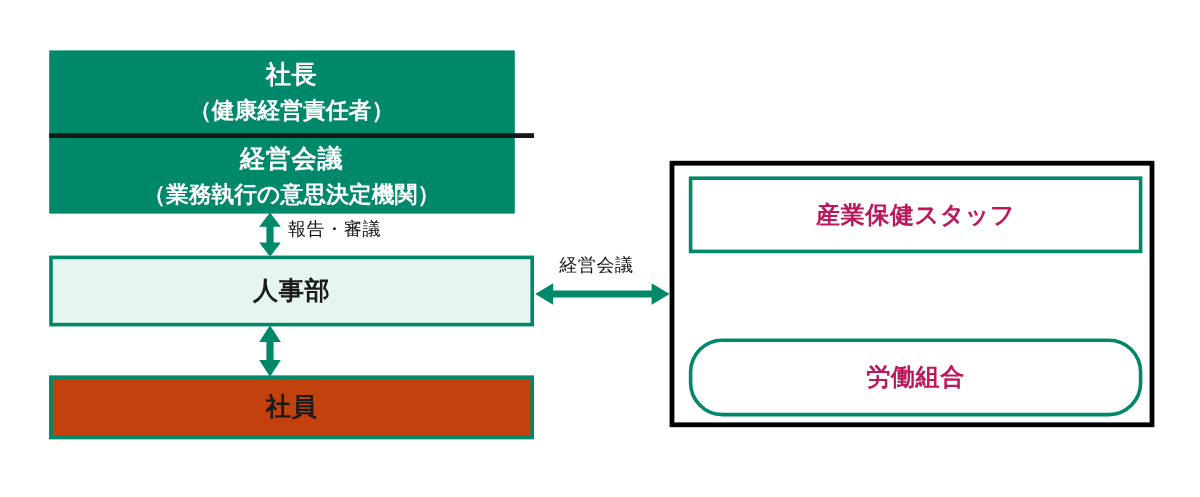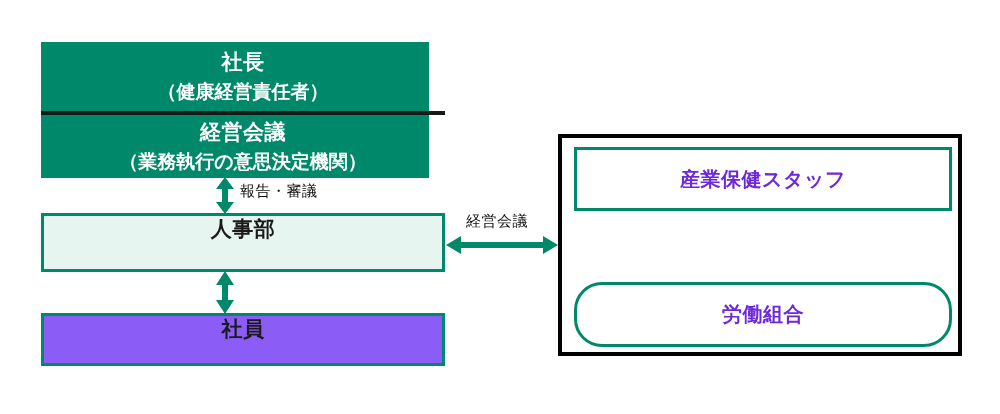--- a/index.html
+++ b/index.html
@@ -18,23 +18,23 @@
     height: 414px;
     background: #ffffff;
     overflow: hidden;
   }
 
   
   .box {
     position: absolute;
     box-sizing: border-box;
     display: flex;
-    flex-direction: column;
+    flex-direction: row;
     align-items: center;
-    justify-content: space-between;
+    justify-content: center;
     text-align: center;
     line-height: 1.22;
   }
   .title-main {
     font-size: 21px;
     font-weight: bold;
     letter-spacing: 0.5px;
   }
   .title-sub {
     font-size: 19px;
@@ -83,21 +83,21 @@
     height: 59px;
     background: #e6f5f0;
     border: 3px solid #00886a;
     color: #1a1a1a;
   }
   #box-employee {
     left: 41px;
     top: 313px;
     width: 404px;
     height: 53px;
-    background: #8b5cf6;
+    background: #c2410c;
     border: 3px solid #00886a;
     color: #1a1a1a;
   }
 
   
   #right-panel {
     position: absolute;
     left: 558px;
     top: 134px;
     width: 404px;
@@ -110,21 +110,21 @@
     position: absolute;
     left: 12px;
     width: 378px;
     box-sizing: border-box;
     background: #ffffff;
     border: 3px solid #00886a;
     display: flex;
     align-items: center;
     justify-content: center;
     text-align: center;
-    color: #6d28d9;
+    color: #be185d;
   }
   #panel-box-0 { top: 9px;   height: 64px; }
   #panel-box-1 { top: 76px;  height: 65px; }
   #panel-box-2 { top: 144px; height: 65px; border-radius: 28px; }
   .panel-label {
     font-size: 20px;
     font-weight: bold;
     letter-spacing: 0.5px;
   }
 

